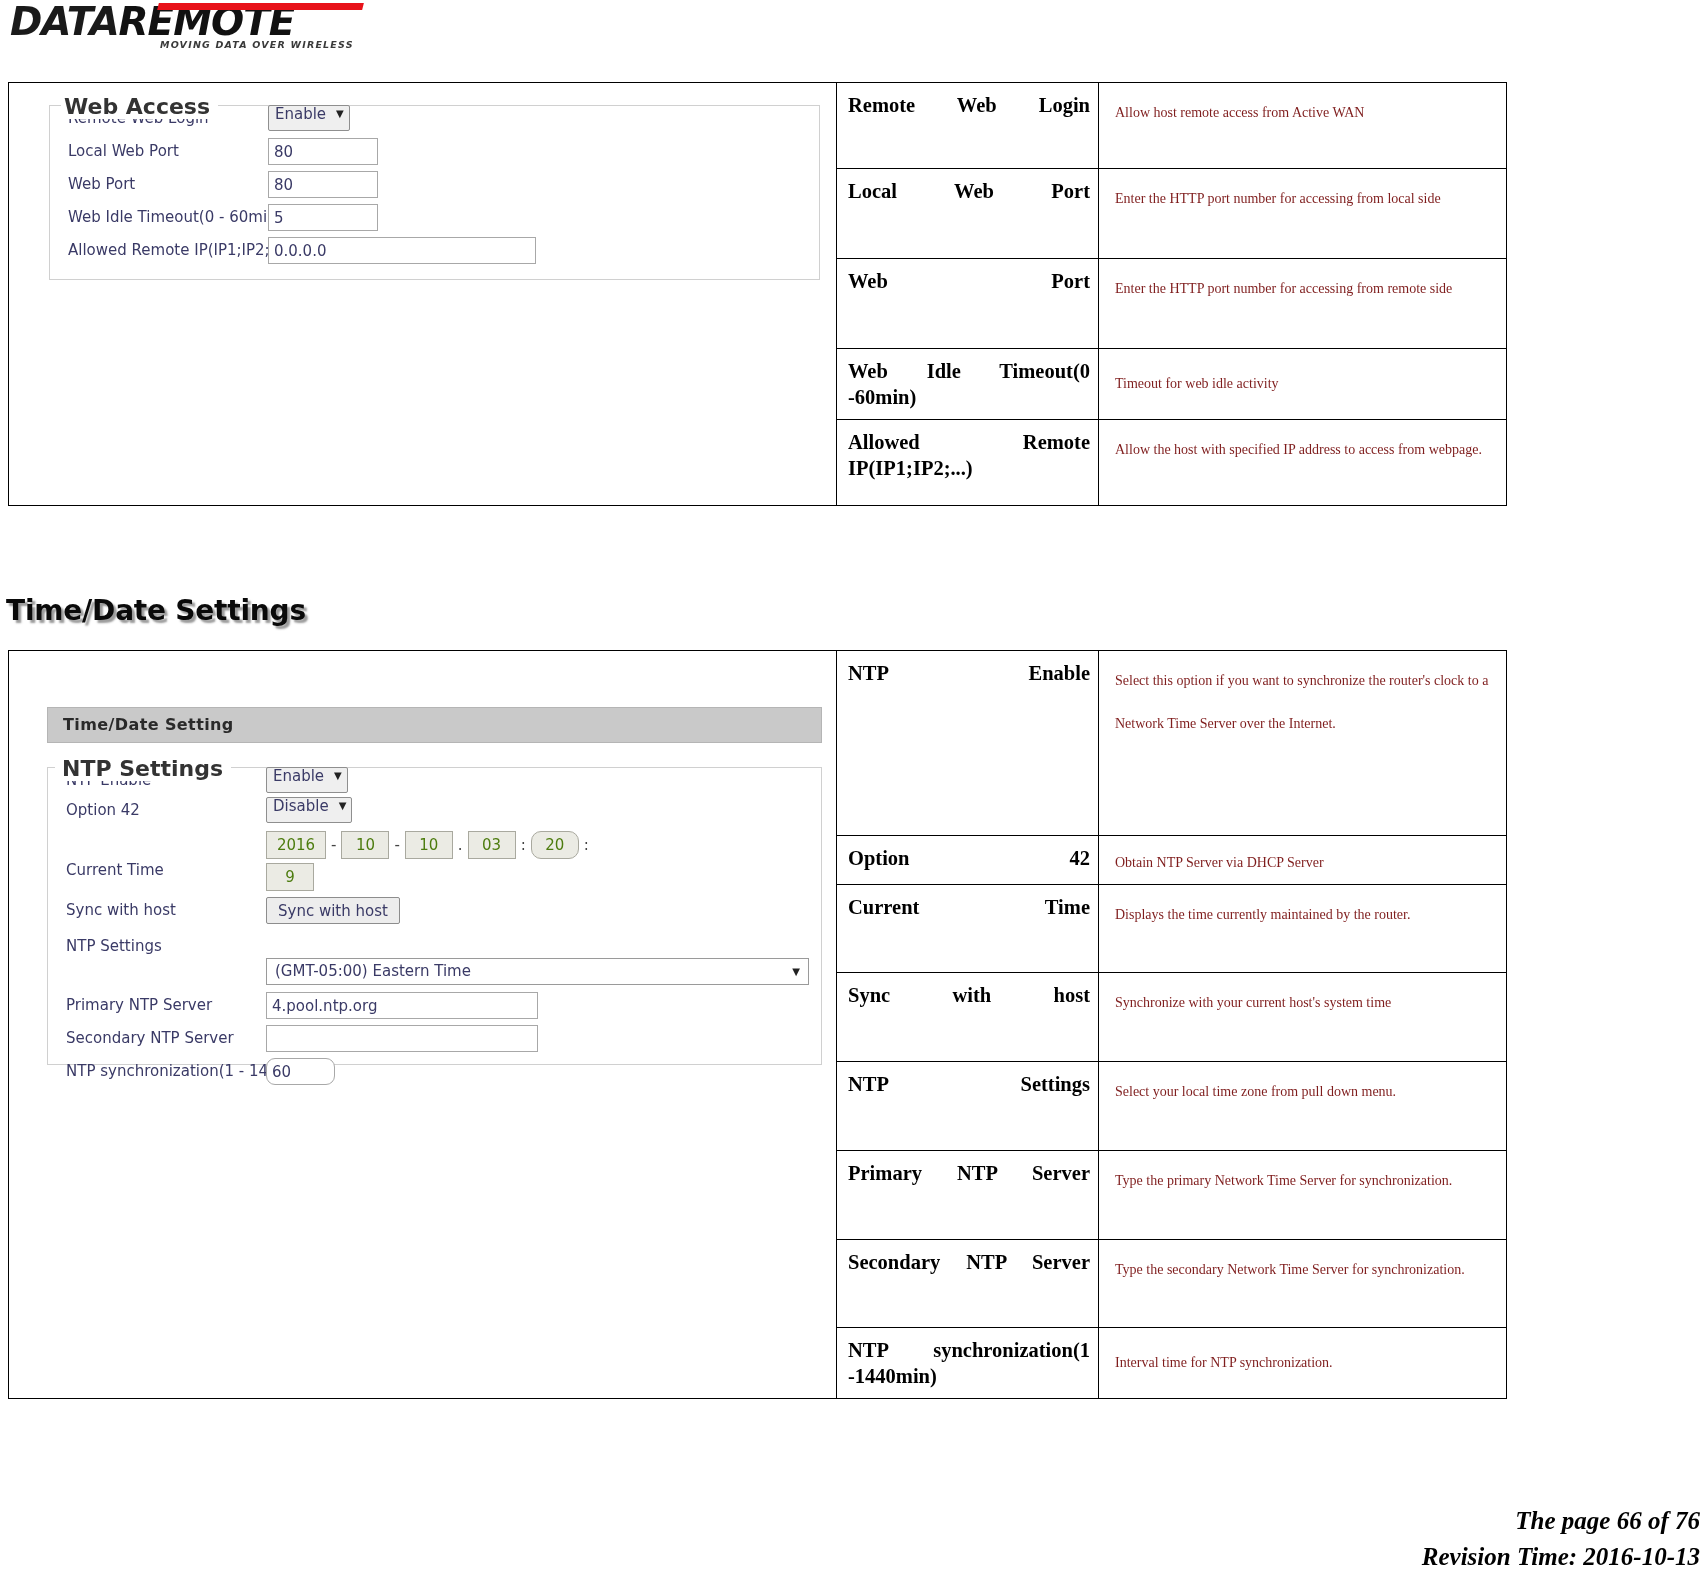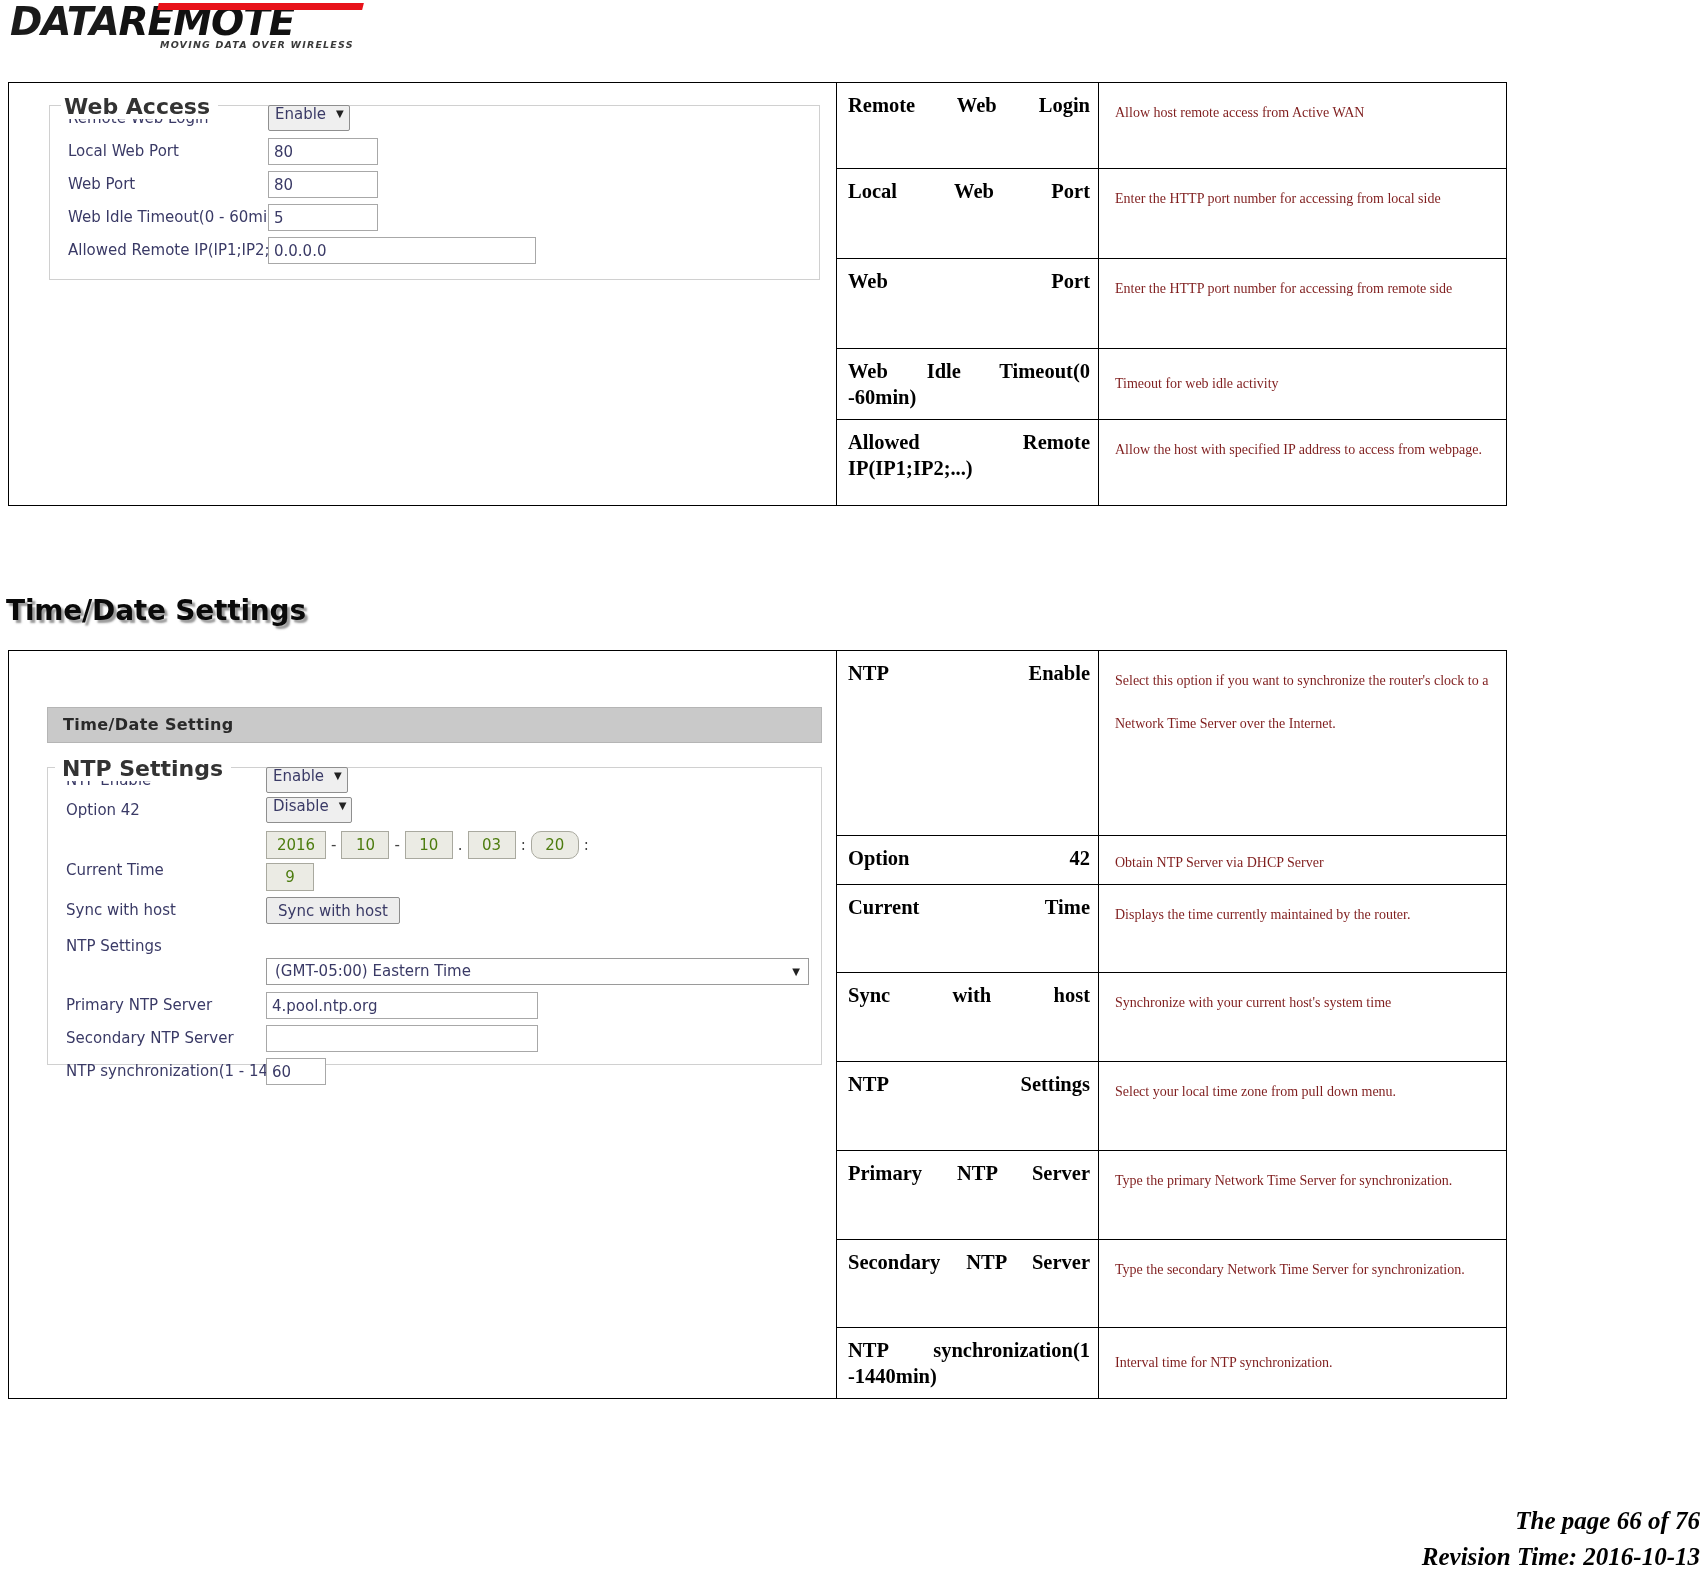--- a/index.html
+++ b/index.html
@@ -389,21 +389,21 @@
               <div class="frow" style="margin-top:6px;">
                 <div class="flabel" style="width:200px;">Secondary NTP Server</div>
                 <div class="fctl">
                   <div class="inp" style="width:272px;"></div>
                 </div>
               </div>
 
               <div class="frow" style="margin-top:6px;">
                 <div class="flabel" style="width:200px;">NTP synchronization(1 - 1440min)</div>
                 <div class="fctl">
-                  <div class="inp" style="width:60px;">60</div>
+                  <div class="inp" style="width:69px;border-radius:9px;">60</div>
                 </div>
               </div>
             </div>
           </div>
         </div>
       </td>
       <td class="cell-param" style="height:185px;">NTP Enable</td>
       <td class="cell-desc">Select this option if you want to synchronize the router's clock to a Network Time Server over the Internet.</td>
     </tr>
     <tr>

